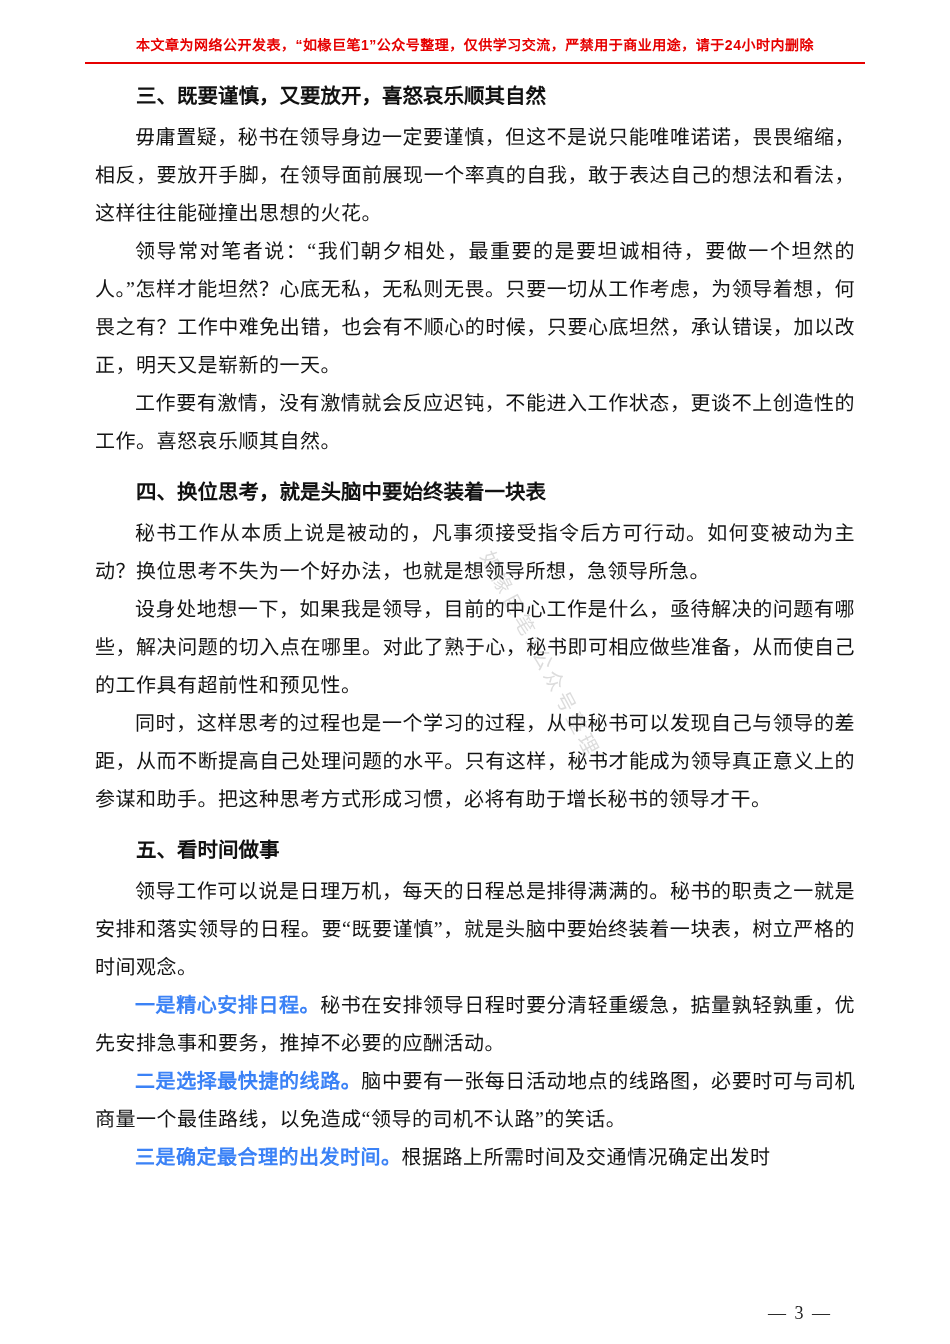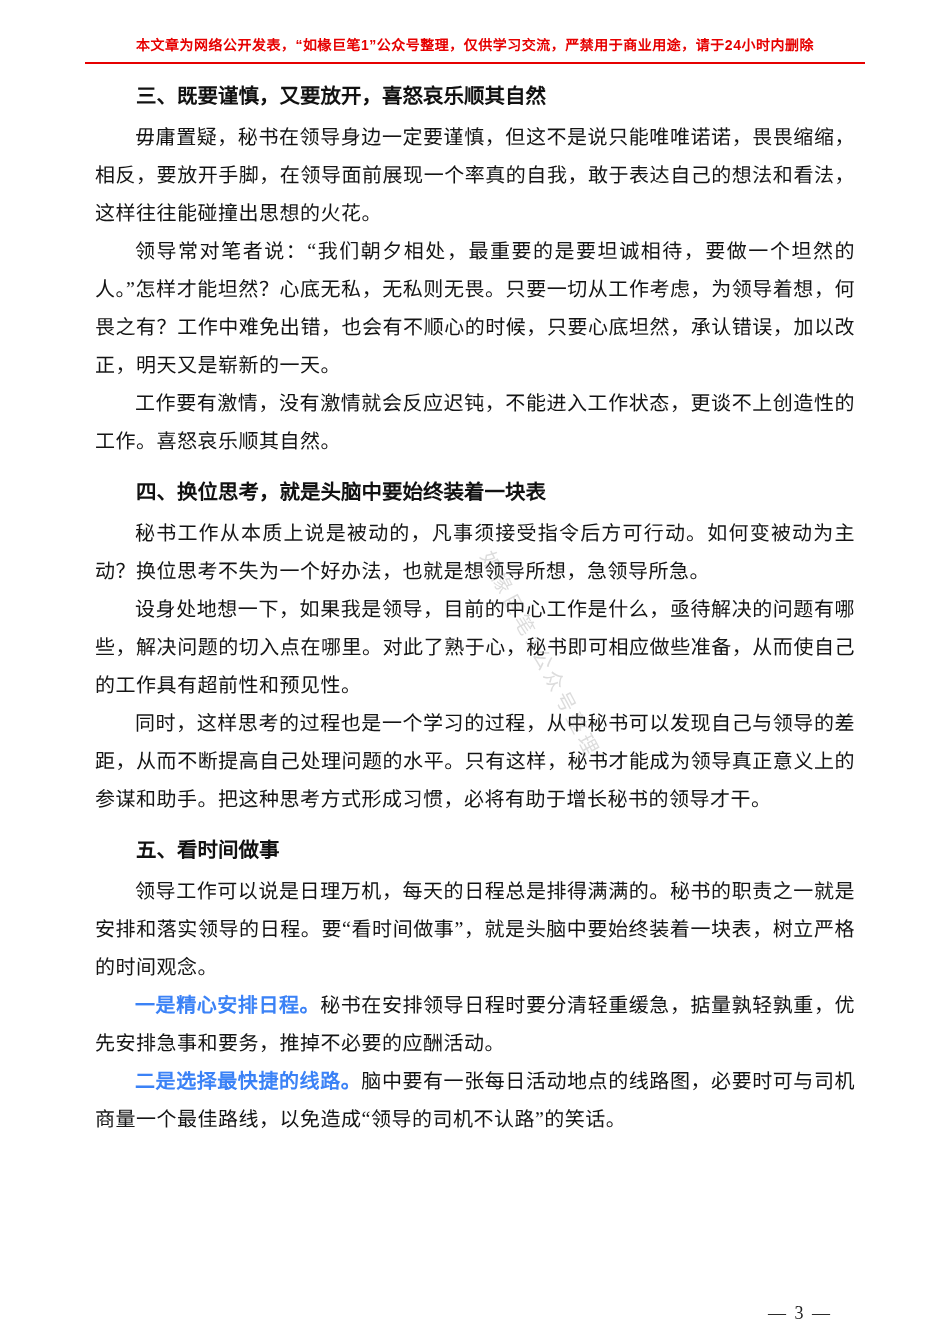--- a/index.html
+++ b/index.html
@@ -110,22 +110,23 @@
 
     <div>
       <h2 class="section-heading">四、换位思考，就是头脑中要始终装着一块表</h2>
       <p class="para">秘书工作从本质上说是被动的，凡事须接受指令后方可行动。如何变被动为主动？换位思考不失为一个好办法，也就是想领导所想，急领导所急。</p>
       <p class="para">设身处地想一下，如果我是领导，目前的中心工作是什么，亟待解决的问题有哪些，解决问题的切入点在哪里。对此了熟于心，秘书即可相应做些准备，从而使自己的工作具有超前性和预见性。</p>
       <p class="para">同时，这样思考的过程也是一个学习的过程，从中秘书可以发现自己与领导的差距，从而不断提高自己处理问题的水平。只有这样，秘书才能成为领导真正意义上的参谋和助手。把这种思考方式形成习惯，必将有助于增长秘书的领导才干。</p>
     </div>
 
     <div>
       <h2 class="section-heading">五、看时间做事</h2>
-      <p class="para">领导工作可以说是日理万机，每天的日程总是排得满满的。秘书的职责之一就是安排和落实领导的日程。要“看时间做事”，就是头脑中要始终装着一块表，树立严格的时间观念。</p>
+      <p class="para">领导工作可以说是日理万机，每天的日程总是排得满满的。秘书的职责之一就是安排和落实领导的日程。要“既要谨慎”，就是头脑中要始终装着一块表，树立严格的时间观念。</p>
       <p class="para"><strong>一是精心安排日程。</strong><span>秘书在安排领导日程时要分清轻重缓急，掂量孰轻孰重，优先安排急事和要务，推掉不必要的应酬活动。</span></p>
       <p class="para"><strong>二是选择最快捷的线路。</strong><span>脑中要有一张每日活动地点的线路图，必要时可与司机商量一个最佳路线，以免造成“领导的司机不认路”的笑话。</span></p>
+      <p class="para"><strong>三是确定最合理的出发时间。</strong><span>根据路上所需时间及交通情况确定出发时</span></p>
     </div>
 
   </div>
 
   <div class="page-number">— 3 —</div>
 
 </div>
 
 </body></html>

